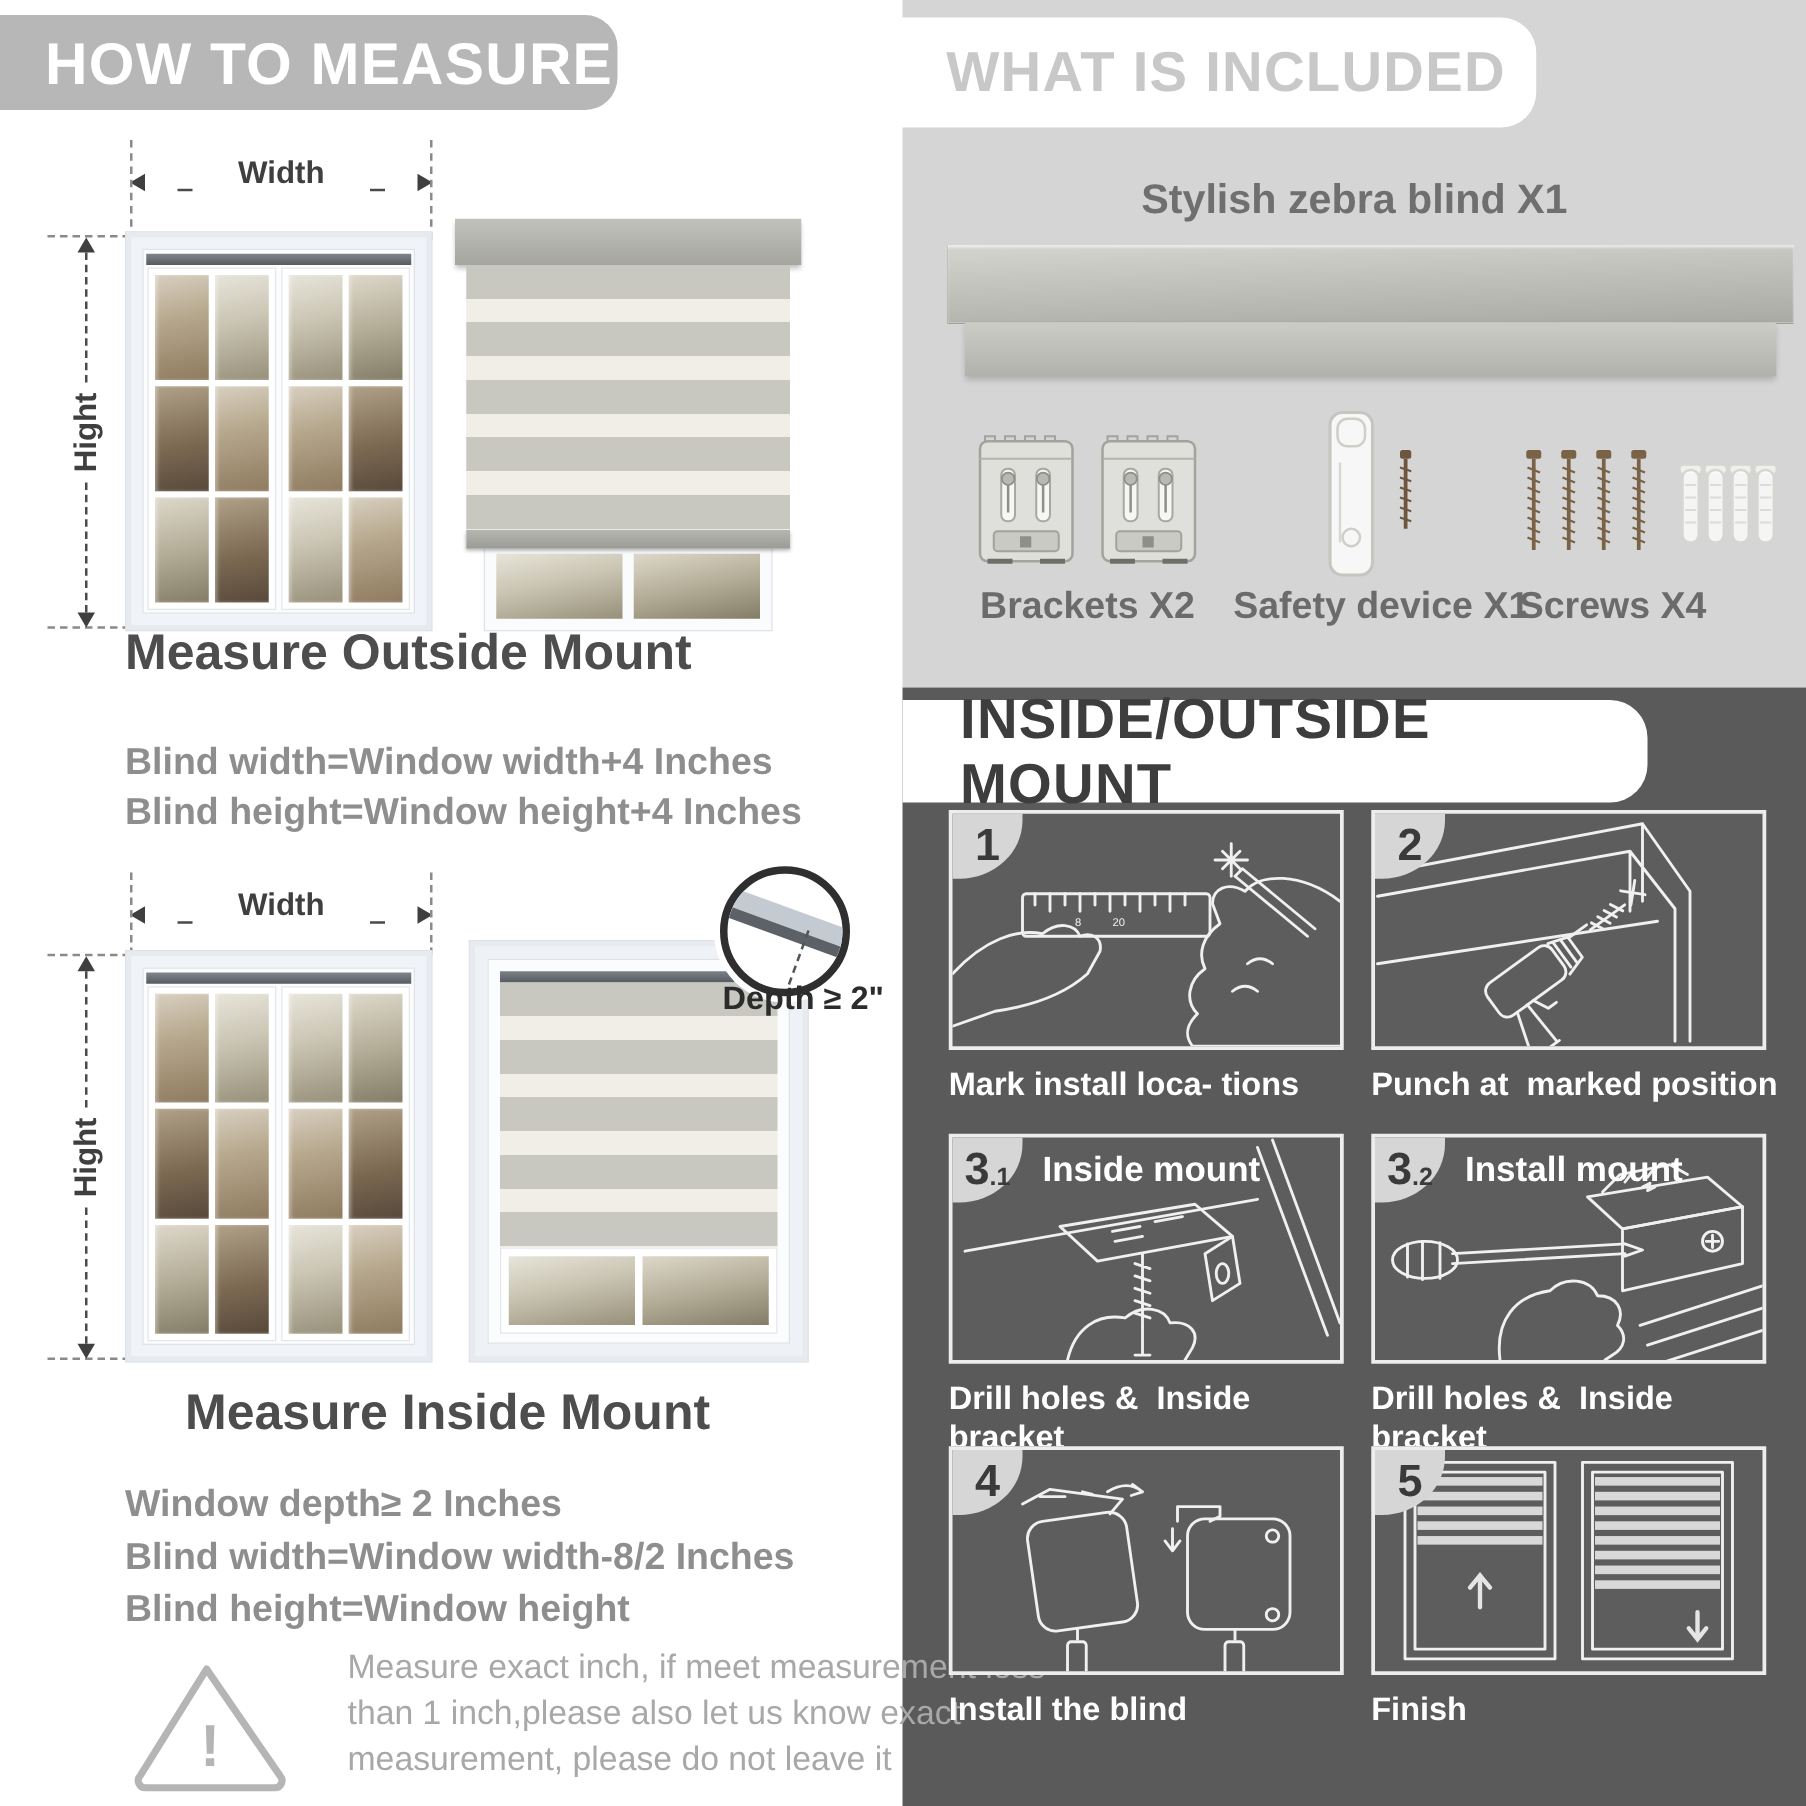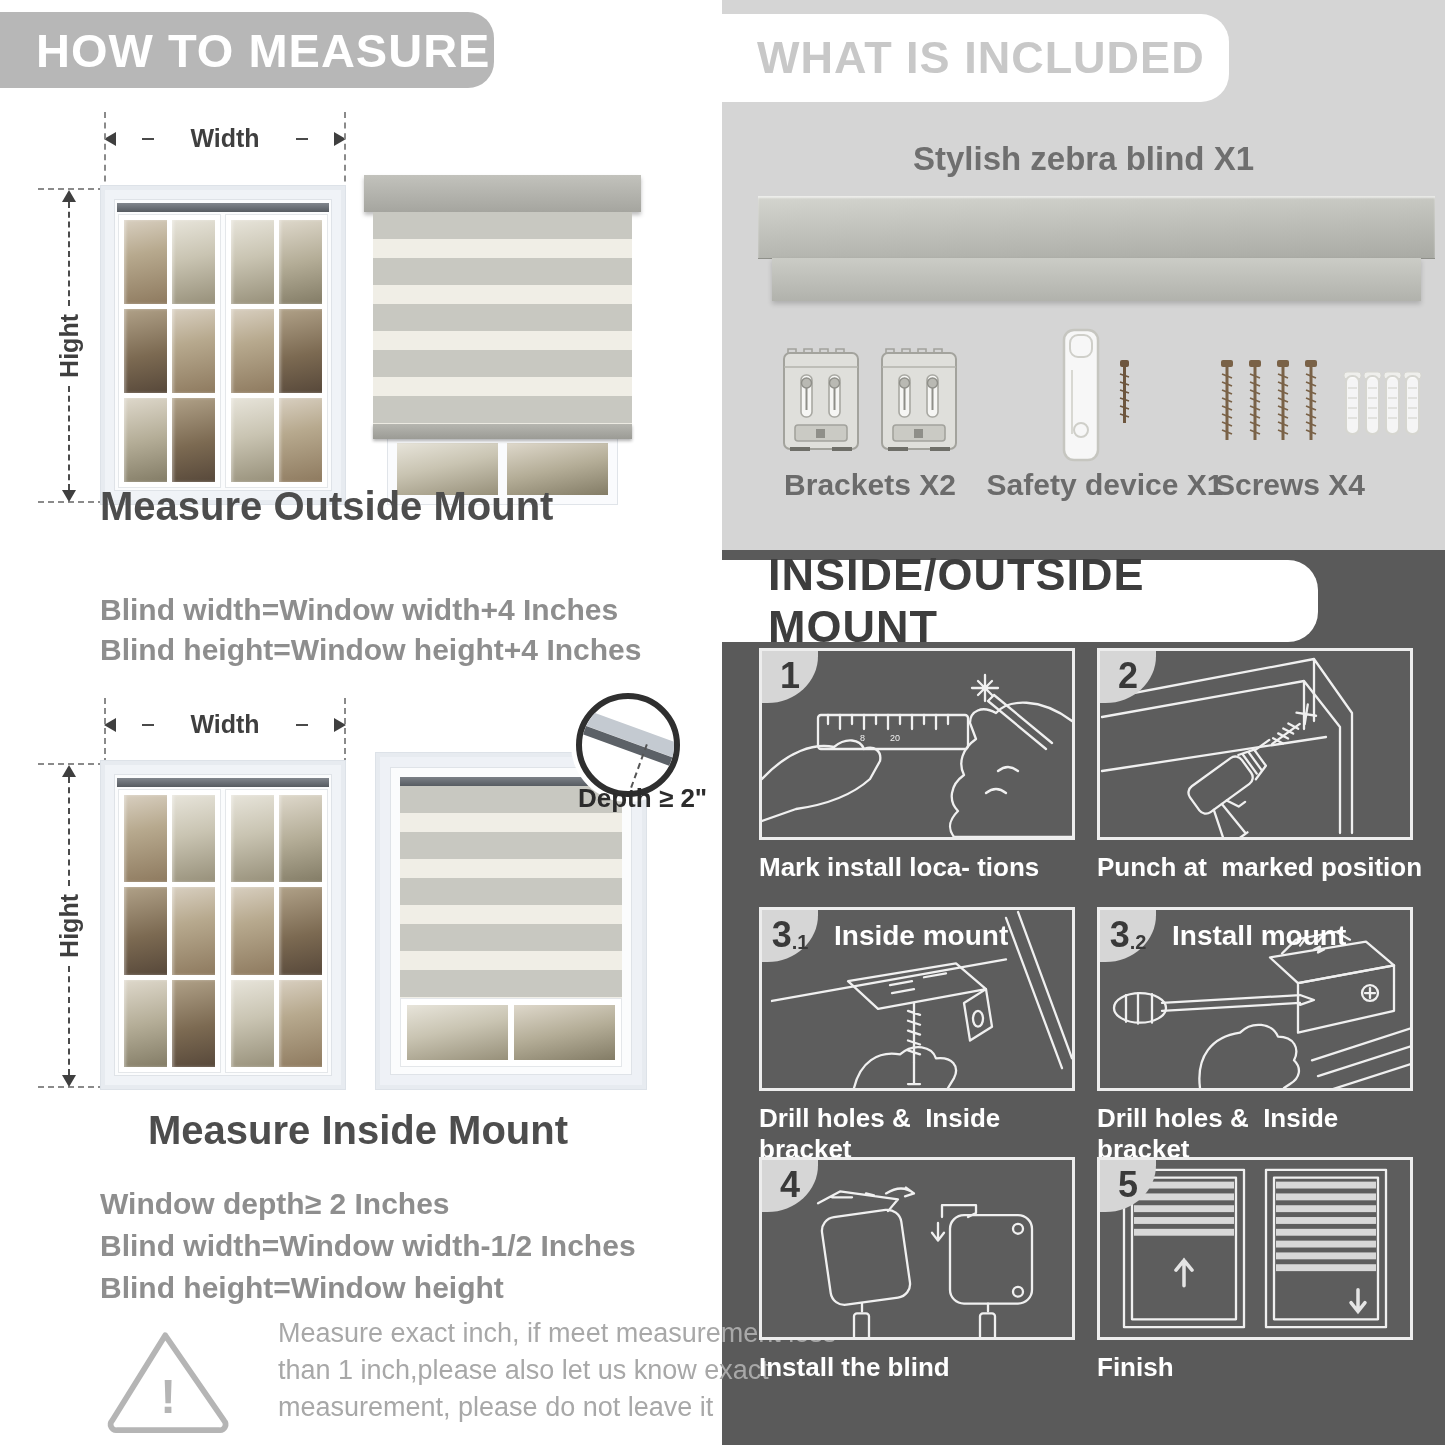--- a/index.html
+++ b/index.html
@@ -16,21 +16,21 @@
              border-radius:0 28px 28px 0;display:flex;align-items:center;padding-left:40px;box-sizing:border-box;}
   .inc-badge span{color:#c8c8c8;font-weight:bold;font-size:45px;letter-spacing:1px;}
   .mount-badge{position:absolute;left:722px;top:560px;width:596px;height:82px;background:#ffffff;
                border-radius:0 30px 30px 0;display:flex;align-items:center;padding-left:46px;box-sizing:border-box;}
   .mount-badge span{color:#3d3d3d;font-weight:bold;font-size:45px;letter-spacing:1px;}
   
   .sec-title{position:absolute;left:100px;color:#4d4d4d;font-weight:bold;font-size:40px;}
   .sec-line{position:absolute;left:100px;color:#8e8e8e;font-weight:bold;font-size:30px;margin-top:27px;}
   .warn-line{position:absolute;left:278px;color:#a8a8a8;font-size:27px;}
   
-  .harrow{position:absolute;display:flex;align-items:center;gap:26px;}
+  .harrow{position:absolute;display:flex;align-items:flex-end;gap:26px;}
   .harrow .dash{flex:1;border-top:2px dashed #4a4a4a;height:0;}
   .harrow .lbl{margin:0 10px;color:#3f3f3f;font-weight:bold;font-size:25px;}
   .ah-l{width:0;height:0;border-top:7px solid transparent;border-bottom:7px solid transparent;border-right:12px solid #3f3f3f;}
   .ah-r{width:0;height:0;border-top:7px solid transparent;border-bottom:7px solid transparent;border-left:12px solid #3f3f3f;}
   .varrow{position:absolute;display:flex;flex-direction:column;align-items:center;width:26px;}
   .varrow .vdash{flex:1;border-left:2px dashed #4a4a4a;width:0;}
   .varrow .lbl{margin:8px 0;color:#3f3f3f;font-weight:bold;font-size:25px;writing-mode:vertical-rl;transform:rotate(180deg);}
   .ah-u{width:0;height:0;border-left:7px solid transparent;border-right:7px solid transparent;border-bottom:12px solid #3f3f3f;}
   .ah-d{width:0;height:0;border-left:7px solid transparent;border-right:7px solid transparent;border-top:12px solid #3f3f3f;}
   .guide-v{position:absolute;width:0;border-left:2px dashed #8a8a8a;}
@@ -164,21 +164,21 @@
   <div class="blindA" style="left:364px;top:175px;width:277px;height:330px;">
     <div class="under-win">
       <div class="ph-b"></div>
         <div class="ph-d"></div>
     </div>
     <div class="headrail"></div>
     <div class="fabric"></div>
     <div class="botrail"></div>
   </div>
 
-  <div class="sec-title" style="top:484px;text-align:right;">Measure Outside Mount</div>
+  <div class="sec-title" style="top:500px;text-align:right;">Measure Outside Mount</div>
   <div class="sec-line" style="top:566px;">Blind width=Window width+4 Inches</div>
   <div class="sec-line" style="top:606px;">Blind height=Window height+4 Inches</div>
 
   <div class="harrow" style="left:104px;top:710px;width:242px;">
     <div class="ah-l"></div>
       <div class="dash"></div>
     <span class="lbl">Width</span>
     <div class="dash"></div>
       <div class="ah-r"></div>
   </div>
@@ -230,21 +230,21 @@
 
   <div class="mag">
     <div class="band1"></div>
     <div class="band2"></div>
     <div class="dashd"></div>
   </div>
   <div class="depth-lbl">Depth ≥ 2"</div>
 
   <div class="sec-title" style="top:1108px;margin-left:48px;">Measure Inside Mount</div>
   <div class="sec-line" style="top:1160px;">Window depth≥ 2 Inches</div>
-  <div class="sec-line" style="top:1202px;">Blind width=Window width-1/2 Inches</div>
+  <div class="sec-line" style="top:1202px;">Blind width=Window width-8/2 Inches</div>
   <div class="sec-line" style="top:1244px;">Blind height=Window height</div>
 
   <svg class="warn-icon" width="150" height="112" viewBox="0 0 150 118">
     <path d="M70,14 L132,104 a6,6 0 0 1 -5,10 H19 a6,6 0 0 1 -5,-10 Z" fill="none" stroke="#b5b5b5" stroke-width="6" stroke-linejoin="round"></path>
     <text x="73" y="96" font-size="50" font-weight="bold" fill="#b5b5b5" text-anchor="middle">!</text>
   </svg>
   <div class="warn-line" style="top:1318px;">Measure exact inch, if meet measurement less</div>
   <div class="warn-line" style="top:1355px;">than 1 inch,please also let us know exact</div>
   <div class="warn-line" style="top:1392px;">measurement, please do not leave it</div>
 

